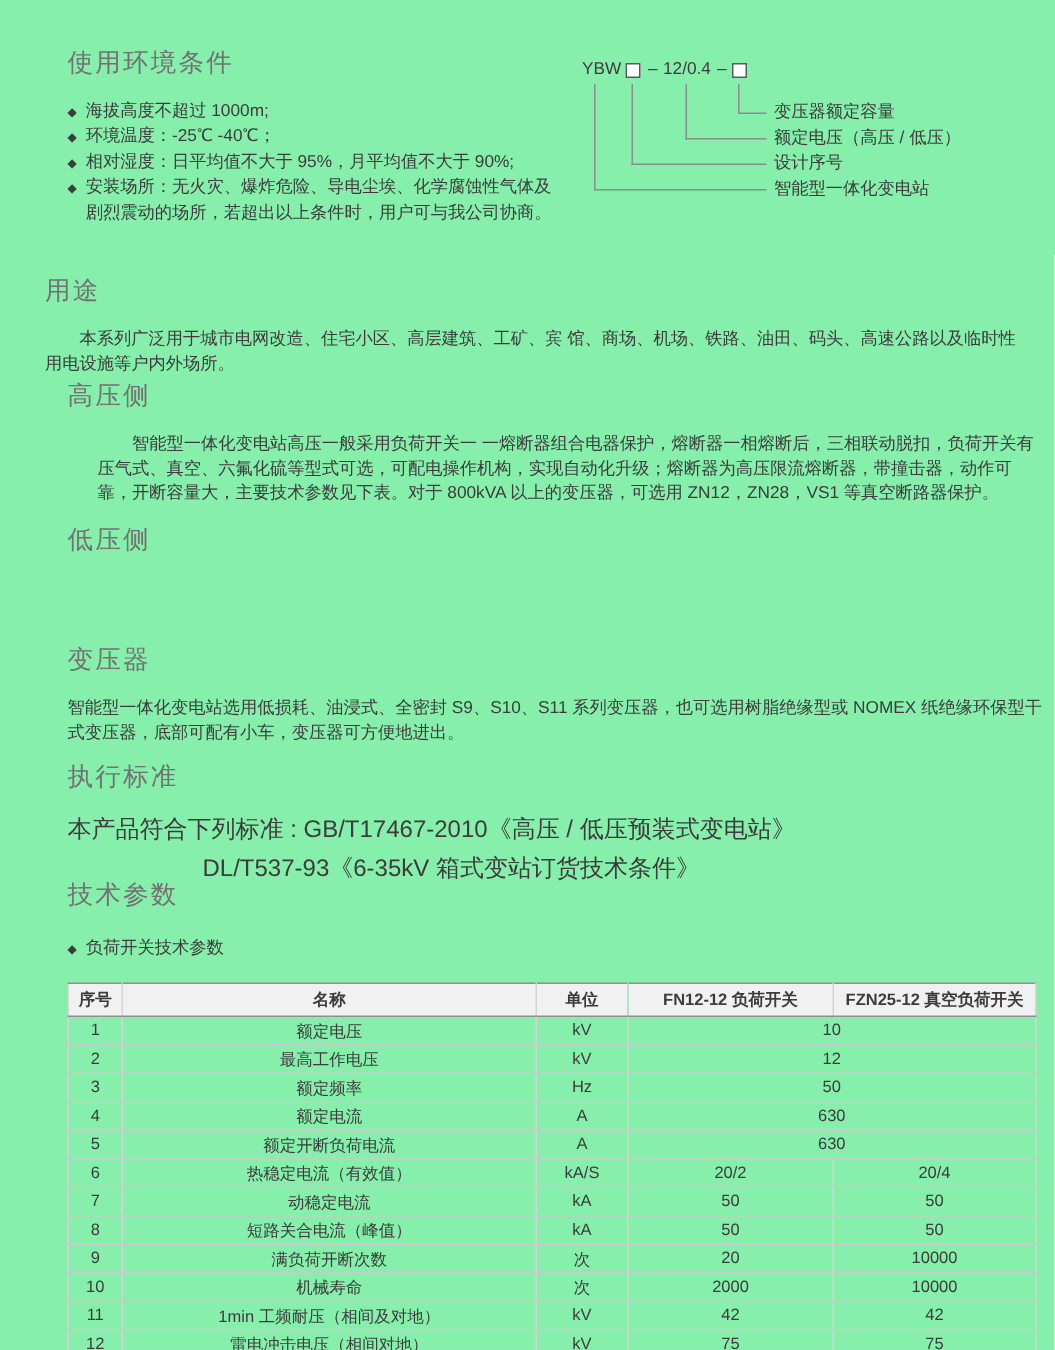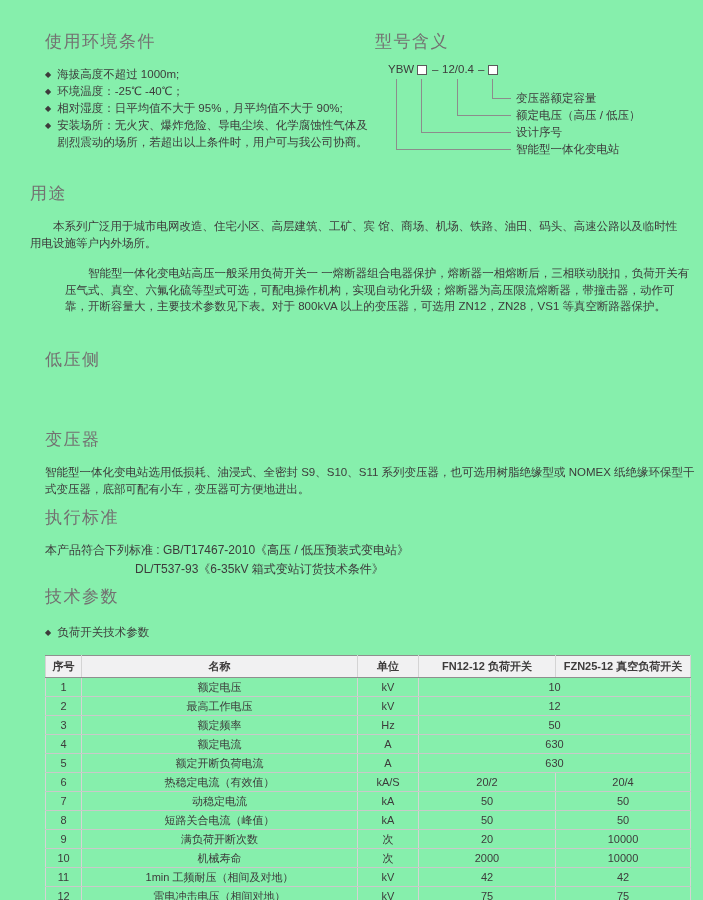--- a/index.html
+++ b/index.html
@@ -21,21 +21,21 @@
 
   
   .model-diagram { position:relative; height:112px; margin-top:10px; }
   .formula { position:absolute; top:0; left:0; height:14px; font-size:11.5px; color:#3d3b3b; }
   .f-item { position:absolute; top:0; white-space:nowrap; }
   .f-box { position:absolute; top:2px; width:8px; height:8px; border:1px solid #5a5a5a; background:#fff; }
   .branch { position:absolute; border-left:1px solid #8c8c8c; border-bottom:1px solid #8c8c8c; }
   .d-label { position:absolute; left:141px; font-size:11.5px; line-height:14px; white-space:nowrap; color:#3d3b3b; }
 
   
-  .std-line { font-size:12px; line-height:1.6; margin:0; }
+  .std-line { font-size:16px; line-height:1.6; margin:0; }
   .std-line2 { padding-left:90px; }
 
   
   .tech-bullet { display:flex; gap:6px; font-size:11.5px; line-height:17px; margin-top:16px; }
   table.params {
     border-collapse:collapse; width:645px; table-layout:fixed;
     font-size:11px; color:#3d3b3b; margin-top:14px;
   }
   table.params th, table.params td {
     border-left:1px solid #d4d4d4; border-right:1px solid #d4d4d4;
@@ -72,21 +72,20 @@
         <span>相对湿度：日平均值不大于 95%，月平均值不大于 90%;</span>
       </div>
       <div class="env-item">
         <span class="diamond">◆</span>
         <span>安装场所：无火灾、爆炸危险、导电尘埃、化学腐蚀性气体及剧烈震动的场所，若超出以上条件时，用户可与我公司协商。</span>
       </div>
     </div>
   </div>
 
   <div class="sec" style="left:375px; top:30px; width:325px;">
-    <h2 class="sec-title">型号含义</h2>
     <div class="model-diagram">
       <div class="formula">
         <span class="f-item" style="left:13px;">YBW</span>
         <span class="f-box" style="left:42px;"></span>
         <span class="f-item" style="left:57px;">–</span>
         <span class="f-item" style="left:67px;">12/0.4</span>
         <span class="f-item" style="left:103px;">–</span>
         <span class="f-box" style="left:113px;"></span>
       </div>
 
@@ -101,20 +100,21 @@
       <span class="d-label" style="top:79px;">智能型一体化变电站</span>
     </div>
   </div>
 
   <div class="sec" style="left:30px; top:182px; width:648px;">
     <h2 class="sec-title">用途</h2>
     <p class="body-text indent" style="margin-top:13px;">本系列广泛用于城市电网改造、住宅小区、高层建筑、工矿、宾 馆、商场、机场、铁路、油田、码头、高速公路以及临时性用电设施等户内外场所。</p>
   </div>
 
   <div class="sec" style="left:45px; top:252px; width:650px;">
+    <h2 class="sec-title">高压侧</h2>
     <p class="body-text indent" style="margin-top:13px;margin-left:20px;">智能型一体化变电站高压一般采用负荷开关一 一熔断器组合电器保护，熔断器一相熔断后，三相联动脱扣，负荷开关有压气式、真空、六氟化硫等型式可选，可配电操作机构，实现自动化升级；熔断器为高压限流熔断器，带撞击器，动作可靠，开断容量大，主要技术参数见下表。对于 800kVA 以上的变压器，可选用 ZN12，ZN28，VS1 等真空断路器保护。</p>
   </div>
 
   <div class="sec" style="left:45px; top:348px; width:650px;">
     <h2 class="sec-title">低压侧</h2>
   </div>
 
   <div class="sec" style="left:45px; top:428px; width:650px;">
     <h2 class="sec-title">变压器</h2>
     <p class="body-text" style="margin-top:13px;">智能型一体化变电站选用低损耗、油浸式、全密封 S9、S10、S11 系列变压器，也可选用树脂绝缘型或 NOMEX 纸绝缘环保型干式变压器，底部可配有小车，变压器可方便地进出。</p>

